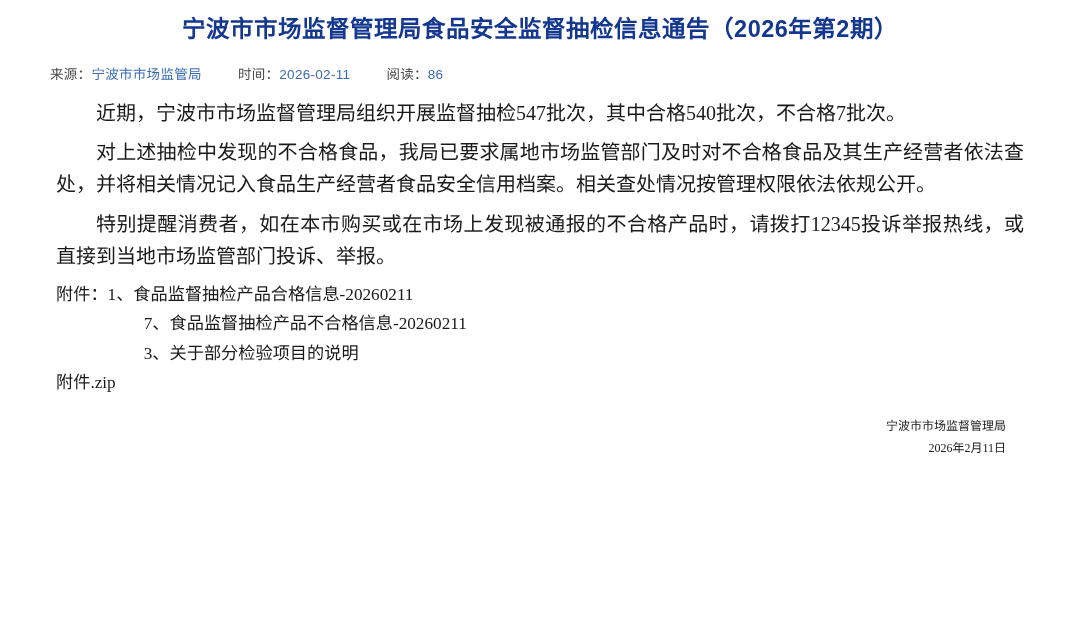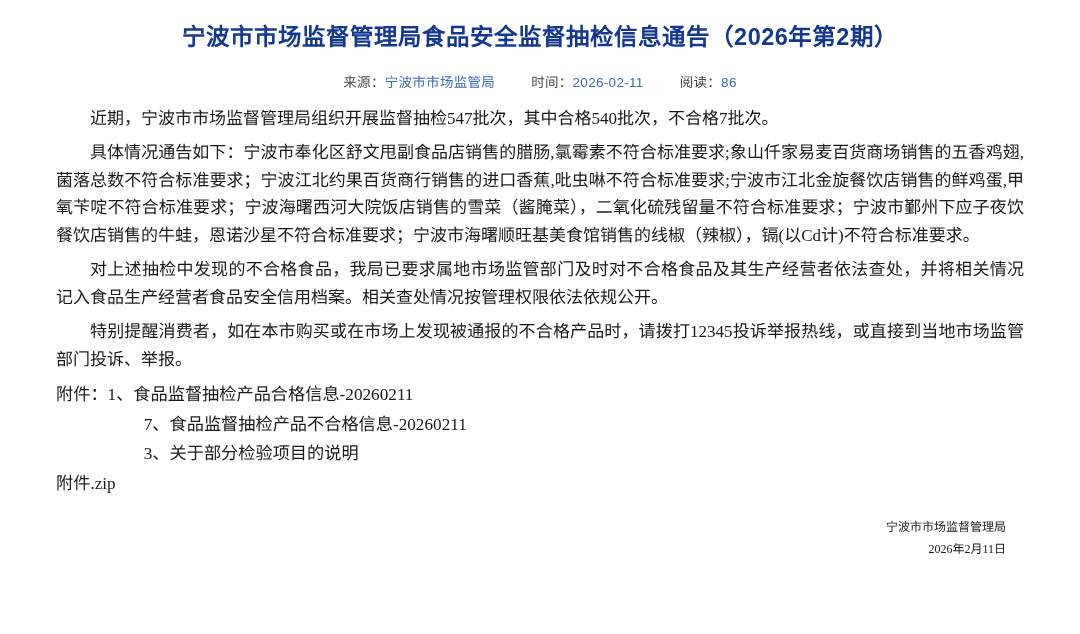--- a/index.html
+++ b/index.html
@@ -11,36 +11,35 @@
     width: 1080px;
     height: 634px;
     font-family: "Liberation Serif", "DejaVu Serif", serif;
     color: #1a1a1a;
     overflow: hidden;
   }
   .page {
     width: 1080px;
     height: 634px;
     box-sizing: border-box;
-    padding: 10px 34px 0 34px;
+    padding: 2px 34px 0 34px;
     position: relative;
   }
   .doc-title {
     text-align: center;
     font-family: "Liberation Sans", "DejaVu Sans", sans-serif;
     font-weight: bold;
     font-size: 23.5px;
     letter-spacing: 0.5px;
     color: #14388f;
     margin: 12px 0 0 0;
     line-height: 1.3;
   }
   .meta-bar {
     margin-top: 18px;
-    text-align: center;
     font-family: "Liberation Sans", "DejaVu Sans", sans-serif;
     font-size: 13.5px;
     color: #3b6bb5;
     letter-spacing: 0.3px;
   }
   .meta-item {
     display: inline-block;
     margin: 0 16px;
     white-space: nowrap;
   }
@@ -49,21 +48,21 @@
   }
   .meta-value {
     color: #3b6bb5;
   }
   .body-wrap {
     margin-top: 14px;
     padding: 0 22px;
   }
   p.para {
     margin: 0 0 7px 0;
-    font-size: 17px;
+    font-size: 20px;
     line-height: 1.62;
     text-align: justify;
     text-indent: 2em;
     color: #1a1a1a;
   }
   .attach-list {
     margin: 0;
     padding: 0;
     list-style: none;
   }
@@ -103,21 +102,20 @@
 
   <div class="meta-bar">
     <span class="meta-item"><span class="meta-label">来源：</span><span class="meta-value">宁波市市场监管局</span></span>
     <span class="meta-item"><span class="meta-label">时间：</span><span class="meta-value">2026-02-11</span></span>
     <span class="meta-item"><span class="meta-label">阅读：</span><span class="meta-value">86</span></span>
   </div>
 
   <div class="body-wrap">
 
     <p class="para">近期，宁波市市场监督管理局组织开展监督抽检547批次，其中合格540批次，不合格7批次。</p>
-    <p class="para">具体情况通告如下：宁波市奉化区舒文甩副食品店销售的腊肠,氯霉素不符合标准要求;象山仟家易麦百货商场销售的五香鸡翅,菌落总数不符合标准要求；宁波江北约果百货商行销售的进口香蕉,吡虫啉不符合标准要求;宁波市江北金旋餐饮店销售的鲜鸡蛋,甲氧苄啶不符合标准要求；宁波海曙西河大院饭店销售的雪菜（酱腌菜），二氧化硫残留量不符合标准要求；宁波市鄞州下应子夜饮餐饮店销售的牛蛙，恩诺沙星不符合标准要求；宁波市海曙顺旺基美食馆销售的线椒（辣椒），镉(以Cd计)不符合标准要求。</p>
     <p class="para">对上述抽检中发现的不合格食品，我局已要求属地市场监管部门及时对不合格食品及其生产经营者依法查处，并将相关情况记入食品生产经营者食品安全信用档案。相关查处情况按管理权限依法依规公开。</p>
     <p class="para">特别提醒消费者，如在本市购买或在市场上发现被通报的不合格产品时，请拨打12345投诉举报热线，或直接到当地市场监管部门投诉、举报。</p>
 
     <ul class="attach-list">
       <li class="attach-first"><span>附件：</span><span>1、食品监督抽检产品合格信息-20260211</span></li>
       <li class="attach-rest"><span>7、食品监督抽检产品不合格信息-20260211</span></li>
       <li class="attach-rest"><span>3、关于部分检验项目的说明</span></li>
     </ul>
 
     <div class="attach-file">附件.zip</div>

